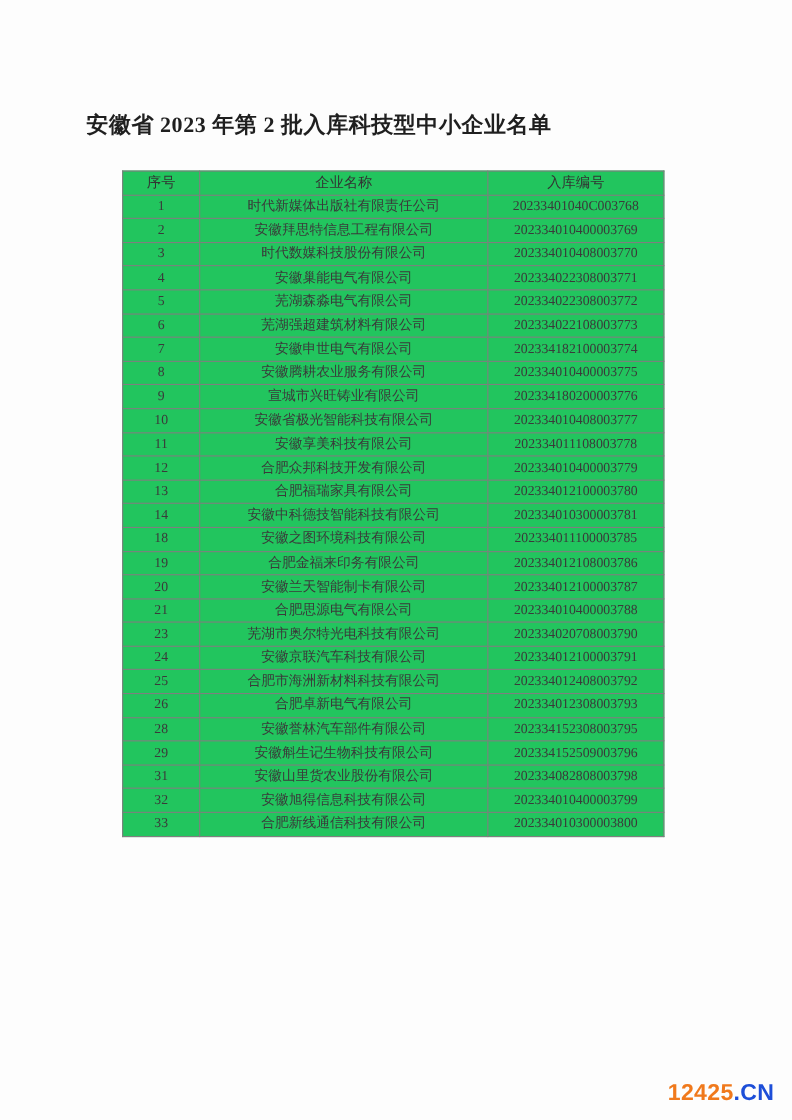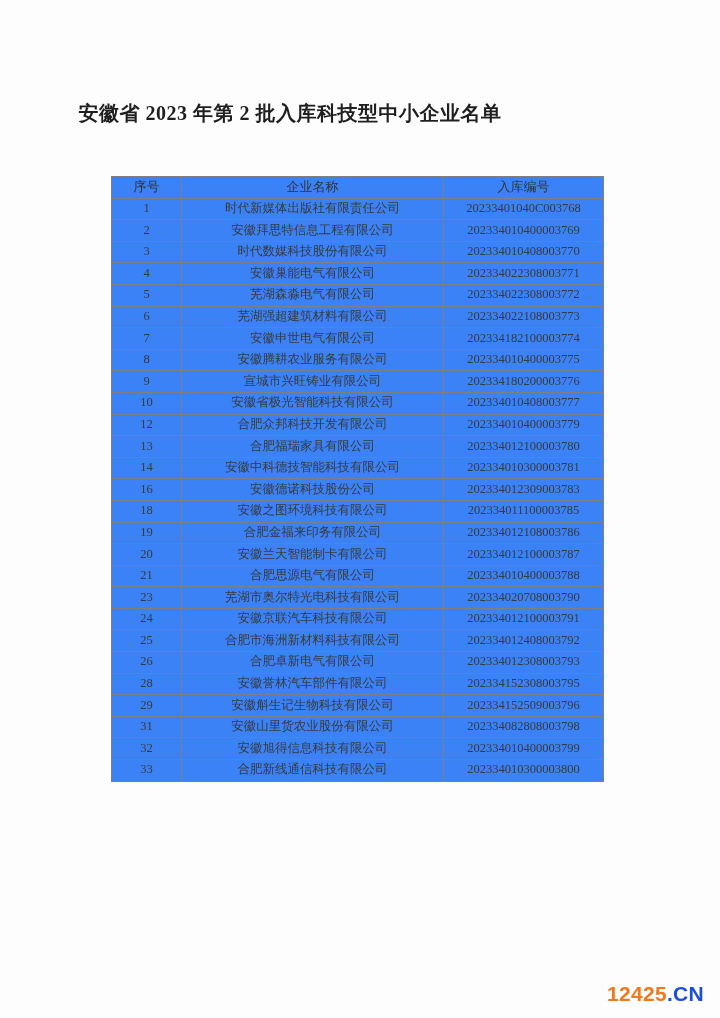--- a/index.html
+++ b/index.html
@@ -21,25 +21,25 @@
     width: 580px;
     text-align: center;
     font-size: 20px;
     font-weight: bold;
     color: #1f1f1f;
     letter-spacing: 0.5px;
   }
   table.company-table {
     position: absolute;
     left: 111px;
-    top: 176px;
+    top: 155px;
     width: 492px;
     border-collapse: collapse;
     table-layout: fixed;
-    background: #3b82f6;
+    background: #22c55e;
   }
   table.company-table col.col-no   { width: 70px; }
   table.company-table col.col-name { width: 262px; }
   table.company-table col.col-code { width: 160px; }
   table.company-table th,
   table.company-table td {
     border: 1px solid #7f7f7f;
     height: 20.6px;
     padding: 0 2px;
     text-align: center;
@@ -131,40 +131,40 @@
         <td>9</td>
         <td>宣城市兴旺铸业有限公司</td>
         <td>202334180200003776</td>
       </tr>
       <tr>
         <td>10</td>
         <td>安徽省极光智能科技有限公司</td>
         <td>202334010408003777</td>
       </tr>
       <tr>
+        <td>11</td>
+        <td>安徽享美科技有限公司</td>
+        <td>202334011108003778</td>
+      </tr>
+      <tr>
         <td>12</td>
         <td>合肥众邦科技开发有限公司</td>
         <td>202334010400003779</td>
       </tr>
       <tr>
         <td>13</td>
         <td>合肥福瑞家具有限公司</td>
         <td>202334012100003780</td>
       </tr>
       <tr>
         <td>14</td>
         <td>安徽中科德技智能科技有限公司</td>
         <td>202334010300003781</td>
       </tr>
       <tr>
-        <td>16</td>
-        <td>安徽德诺科技股份公司</td>
-        <td>202334012309003783</td>
-      </tr>
-      <tr>
         <td>18</td>
         <td>安徽之图环境科技有限公司</td>
         <td>202334011100003785</td>
       </tr>
       <tr>
         <td>19</td>
         <td>合肥金福来印务有限公司</td>
         <td>202334012108003786</td>
       </tr>
       <tr>

